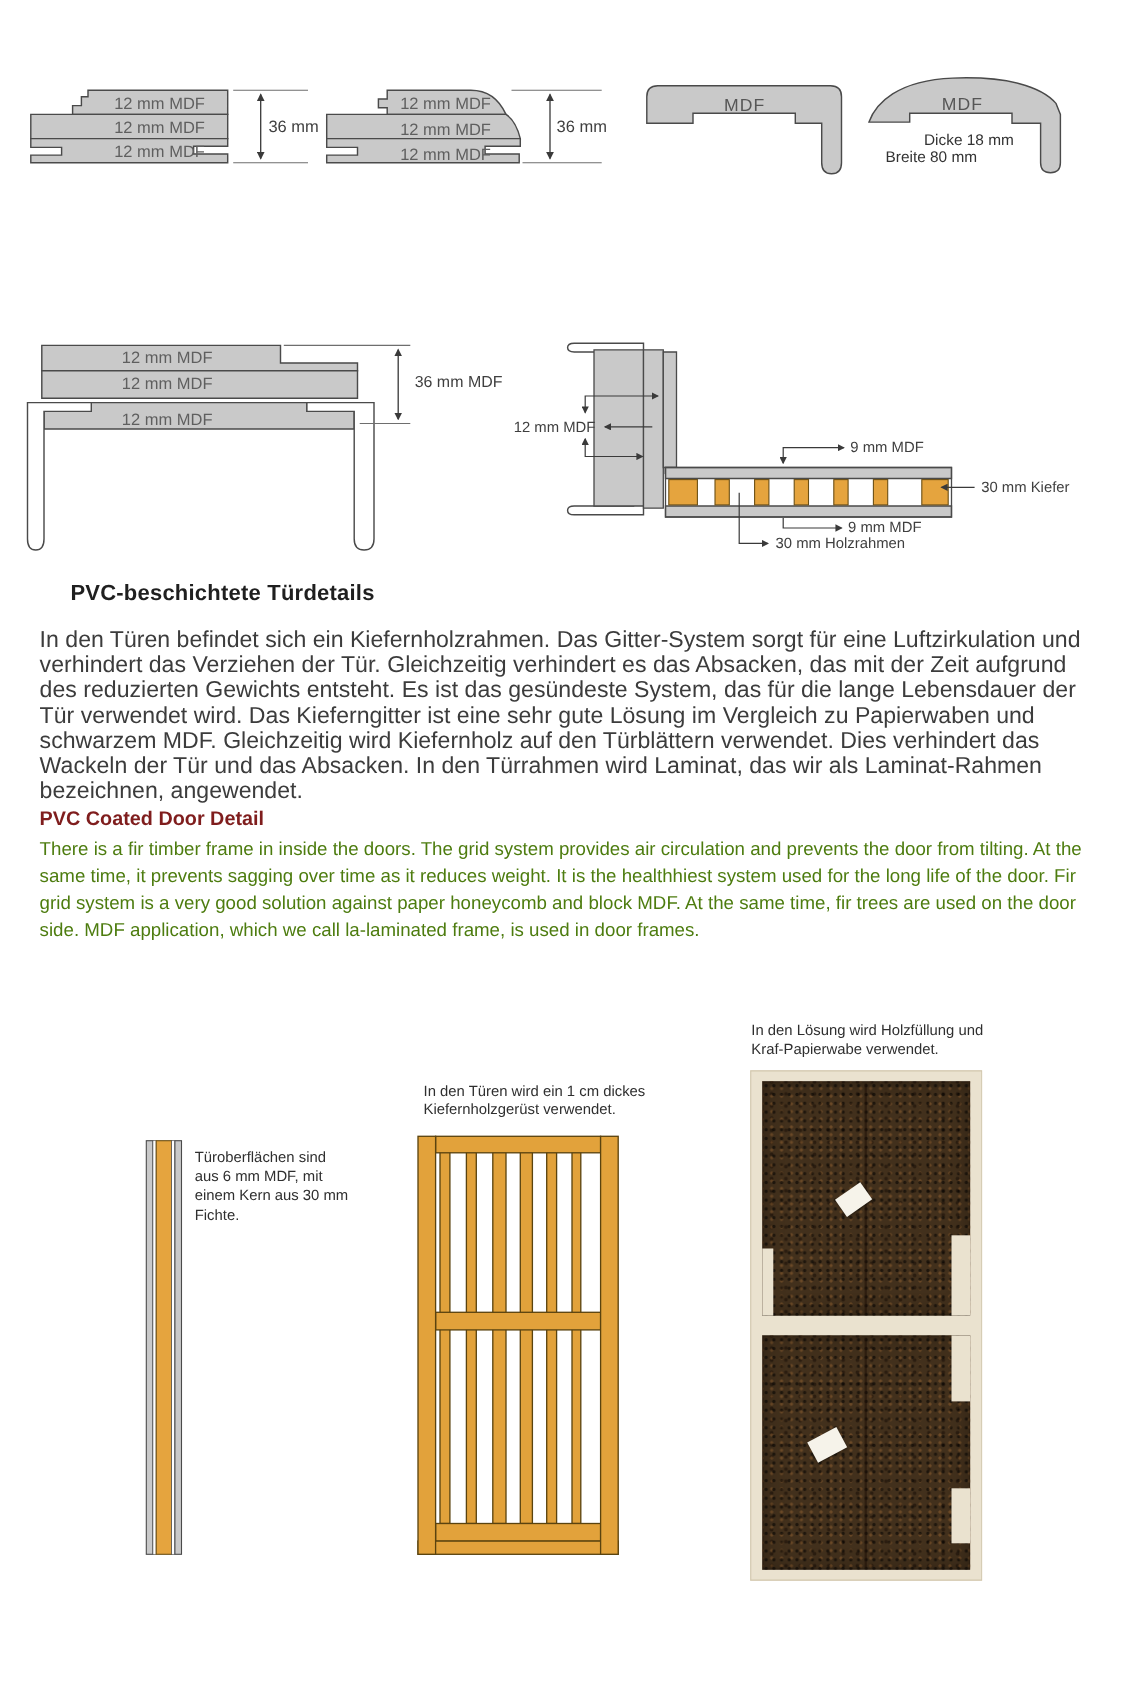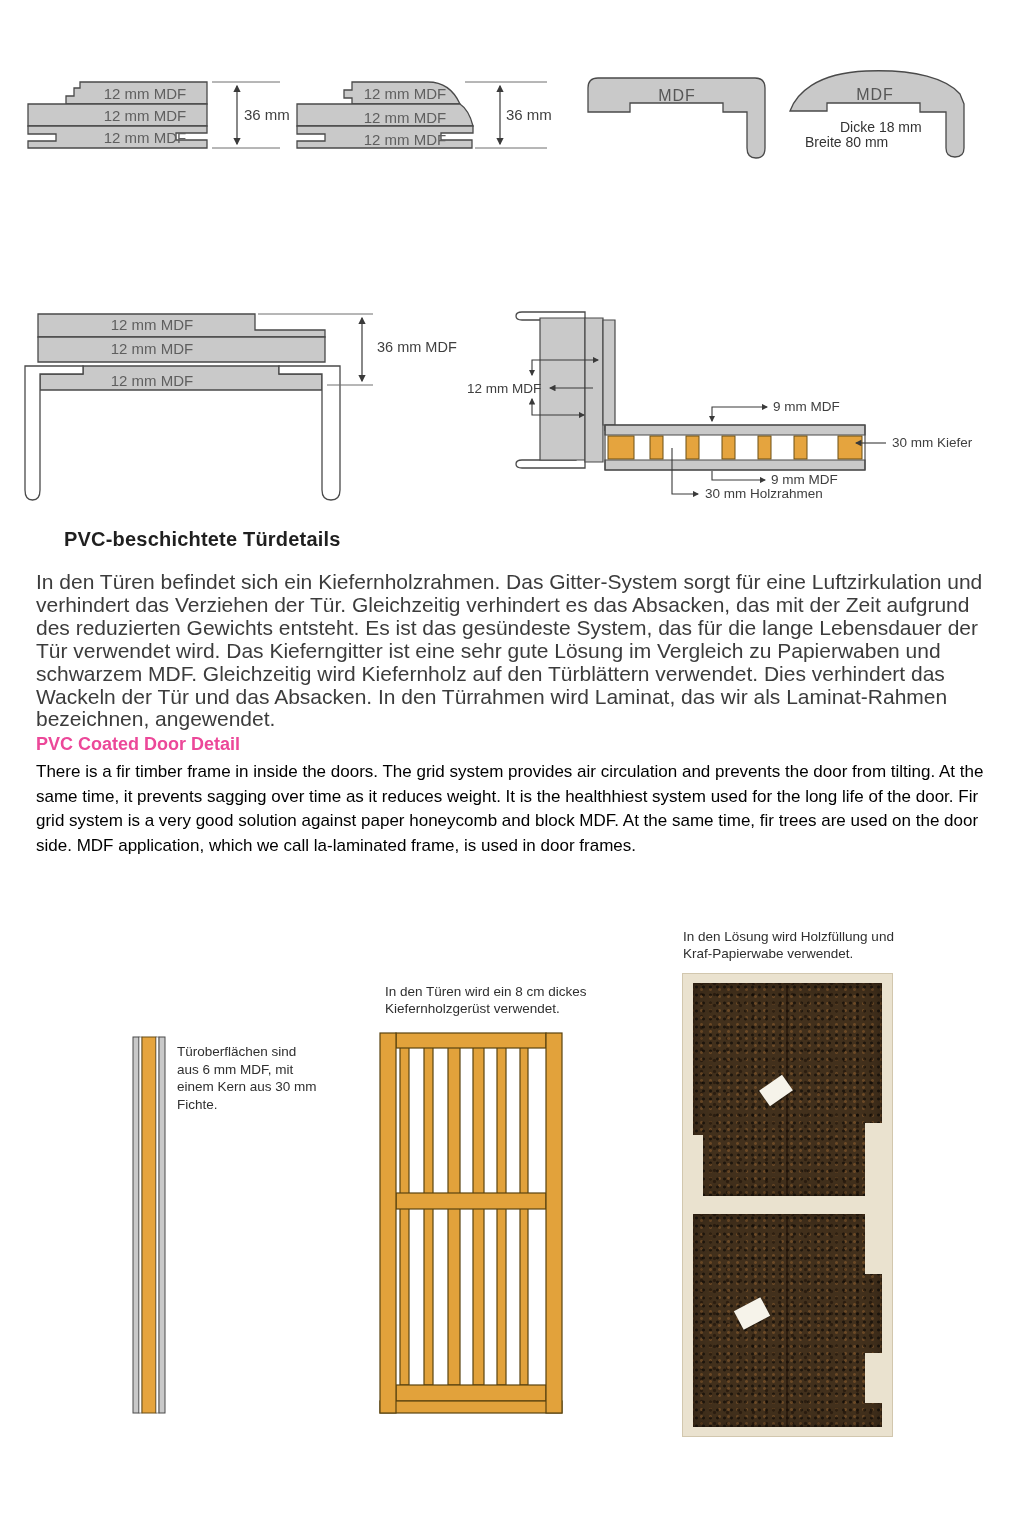--- a/index.html
+++ b/index.html
@@ -5,22 +5,22 @@
   html,body { margin:0; padding:0; background:#ffffff; }
   #page {
     position:relative; width:1024px; height:1464px; background:#ffffff;
     font-family:"Liberation Sans", sans-serif; overflow:hidden;
   }
   .abs { position:absolute; }
   svg text { font-family:"Liberation Sans", sans-serif; }
 
   .h-de { left:36px; top:528px; font-size:20px; font-weight:bold; color:#1f1f1f; letter-spacing:.2px;margin-left:28px; }
   .p-de { left:36px; top:571px; width:956px; font-size:21px; line-height:22.9px; color:#3c3c3c; }
-  .h-en { left:36px; top:734px; font-size:18px; font-weight:bold; color:#ec4899; }
-  .p-en { left:36px; top:760px; width:956px; font-size:17px; line-height:24.6px; color:#000000; }
+  .h-en { left:36px; top:734px; font-size:18px; font-weight:bold; color:#7f1d1d; }
+  .p-en { left:36px; top:760px; width:956px; font-size:17px; line-height:24.6px; color:#4d7c0f; }
 
   .cap { font-size:13.5px; line-height:17px; color:#2f2f2f; }
   .cap-right  { left:683px; top:928px;  width:236px; }
   .cap-center { left:385px; top:983px;  width:228px; }
   .cap-left   { left:177px; top:1043px; width:142px; line-height:17.5px; }
 
   .footer { left:610px; top:1458px; font-size:21px; line-height:31px; color:#454545; }
 
   
   .photo { left:682px; top:973px; width:211px; height:464px;
@@ -176,21 +176,21 @@
       </g>
     </g>
   </svg>
 
   <div class="abs h-de">PVC-beschichtete Türdetails</div>
   <div class="abs p-de">In den Türen befindet sich ein Kiefernholzrahmen. Das Gitter-System sorgt für eine Luftzirkulation und verhindert das Verziehen der Tür. Gleichzeitig verhindert es das Absacken, das mit der Zeit aufgrund des reduzierten Gewichts entsteht. Es ist das gesündeste System, das für die lange Lebensdauer der Tür verwendet wird. Das Kieferngitter ist eine sehr gute Lösung im Vergleich zu Papierwaben und schwarzem MDF. Gleichzeitig wird Kiefernholz auf den Türblättern verwendet. Dies verhindert das Wackeln der Tür und das Absacken. In den Türrahmen wird Laminat, das wir als Laminat-Rahmen bezeichnen, angewendet.</div>
   <div class="abs h-en">PVC Coated Door Detail</div>
   <div class="abs p-en">There is a fir timber frame in inside the doors. The grid system provides air circulation and prevents the door from tilting. At the same time, it prevents sagging over time as it reduces weight. It is  the healthhiest system used for the long life of the door. Fir grid system is a very good solution against paper honeycomb and block MDF. At the same time, fir trees are used on the door side. MDF application, which we call la-laminated frame, is used in door frames.</div>
 
   <div class="abs cap cap-right">In den Lösung wird Holzfüllung und Kraf-Papierwabe verwendet.</div>
-  <div class="abs cap cap-center">In den Türen wird ein 8 cm dickes Kiefernholzgerüst verwendet.</div>
+  <div class="abs cap cap-center">In den Türen wird ein 1 cm dickes Kiefernholzgerüst verwendet.</div>
   <div class="abs cap cap-left">Türoberflächen sind aus 6 mm MDF, mit einem Kern aus 30 mm Fichte.</div>
 
   <svg class="abs" style="left:120px;top:1030px" width="60" height="395" viewBox="0 0 60 395">
     <rect x="13" y="7" width="6" height="376" fill="#c9c9c9" stroke="#4a4a4a" stroke-width="1"></rect>
     <rect x="19" y="7" width="3" height="376" fill="#ffffff" stroke="#4a4a4a" stroke-width="0.6"></rect>
     <rect x="22" y="7" width="14" height="376" fill="#e5a43e" stroke="#6b4f14" stroke-width="1"></rect>
     <rect x="36" y="7" width="3" height="376" fill="#ffffff" stroke="#4a4a4a" stroke-width="0.6"></rect>
     <rect x="39" y="7" width="6" height="376" fill="#c9c9c9" stroke="#4a4a4a" stroke-width="1"></rect>
   </svg>
 

